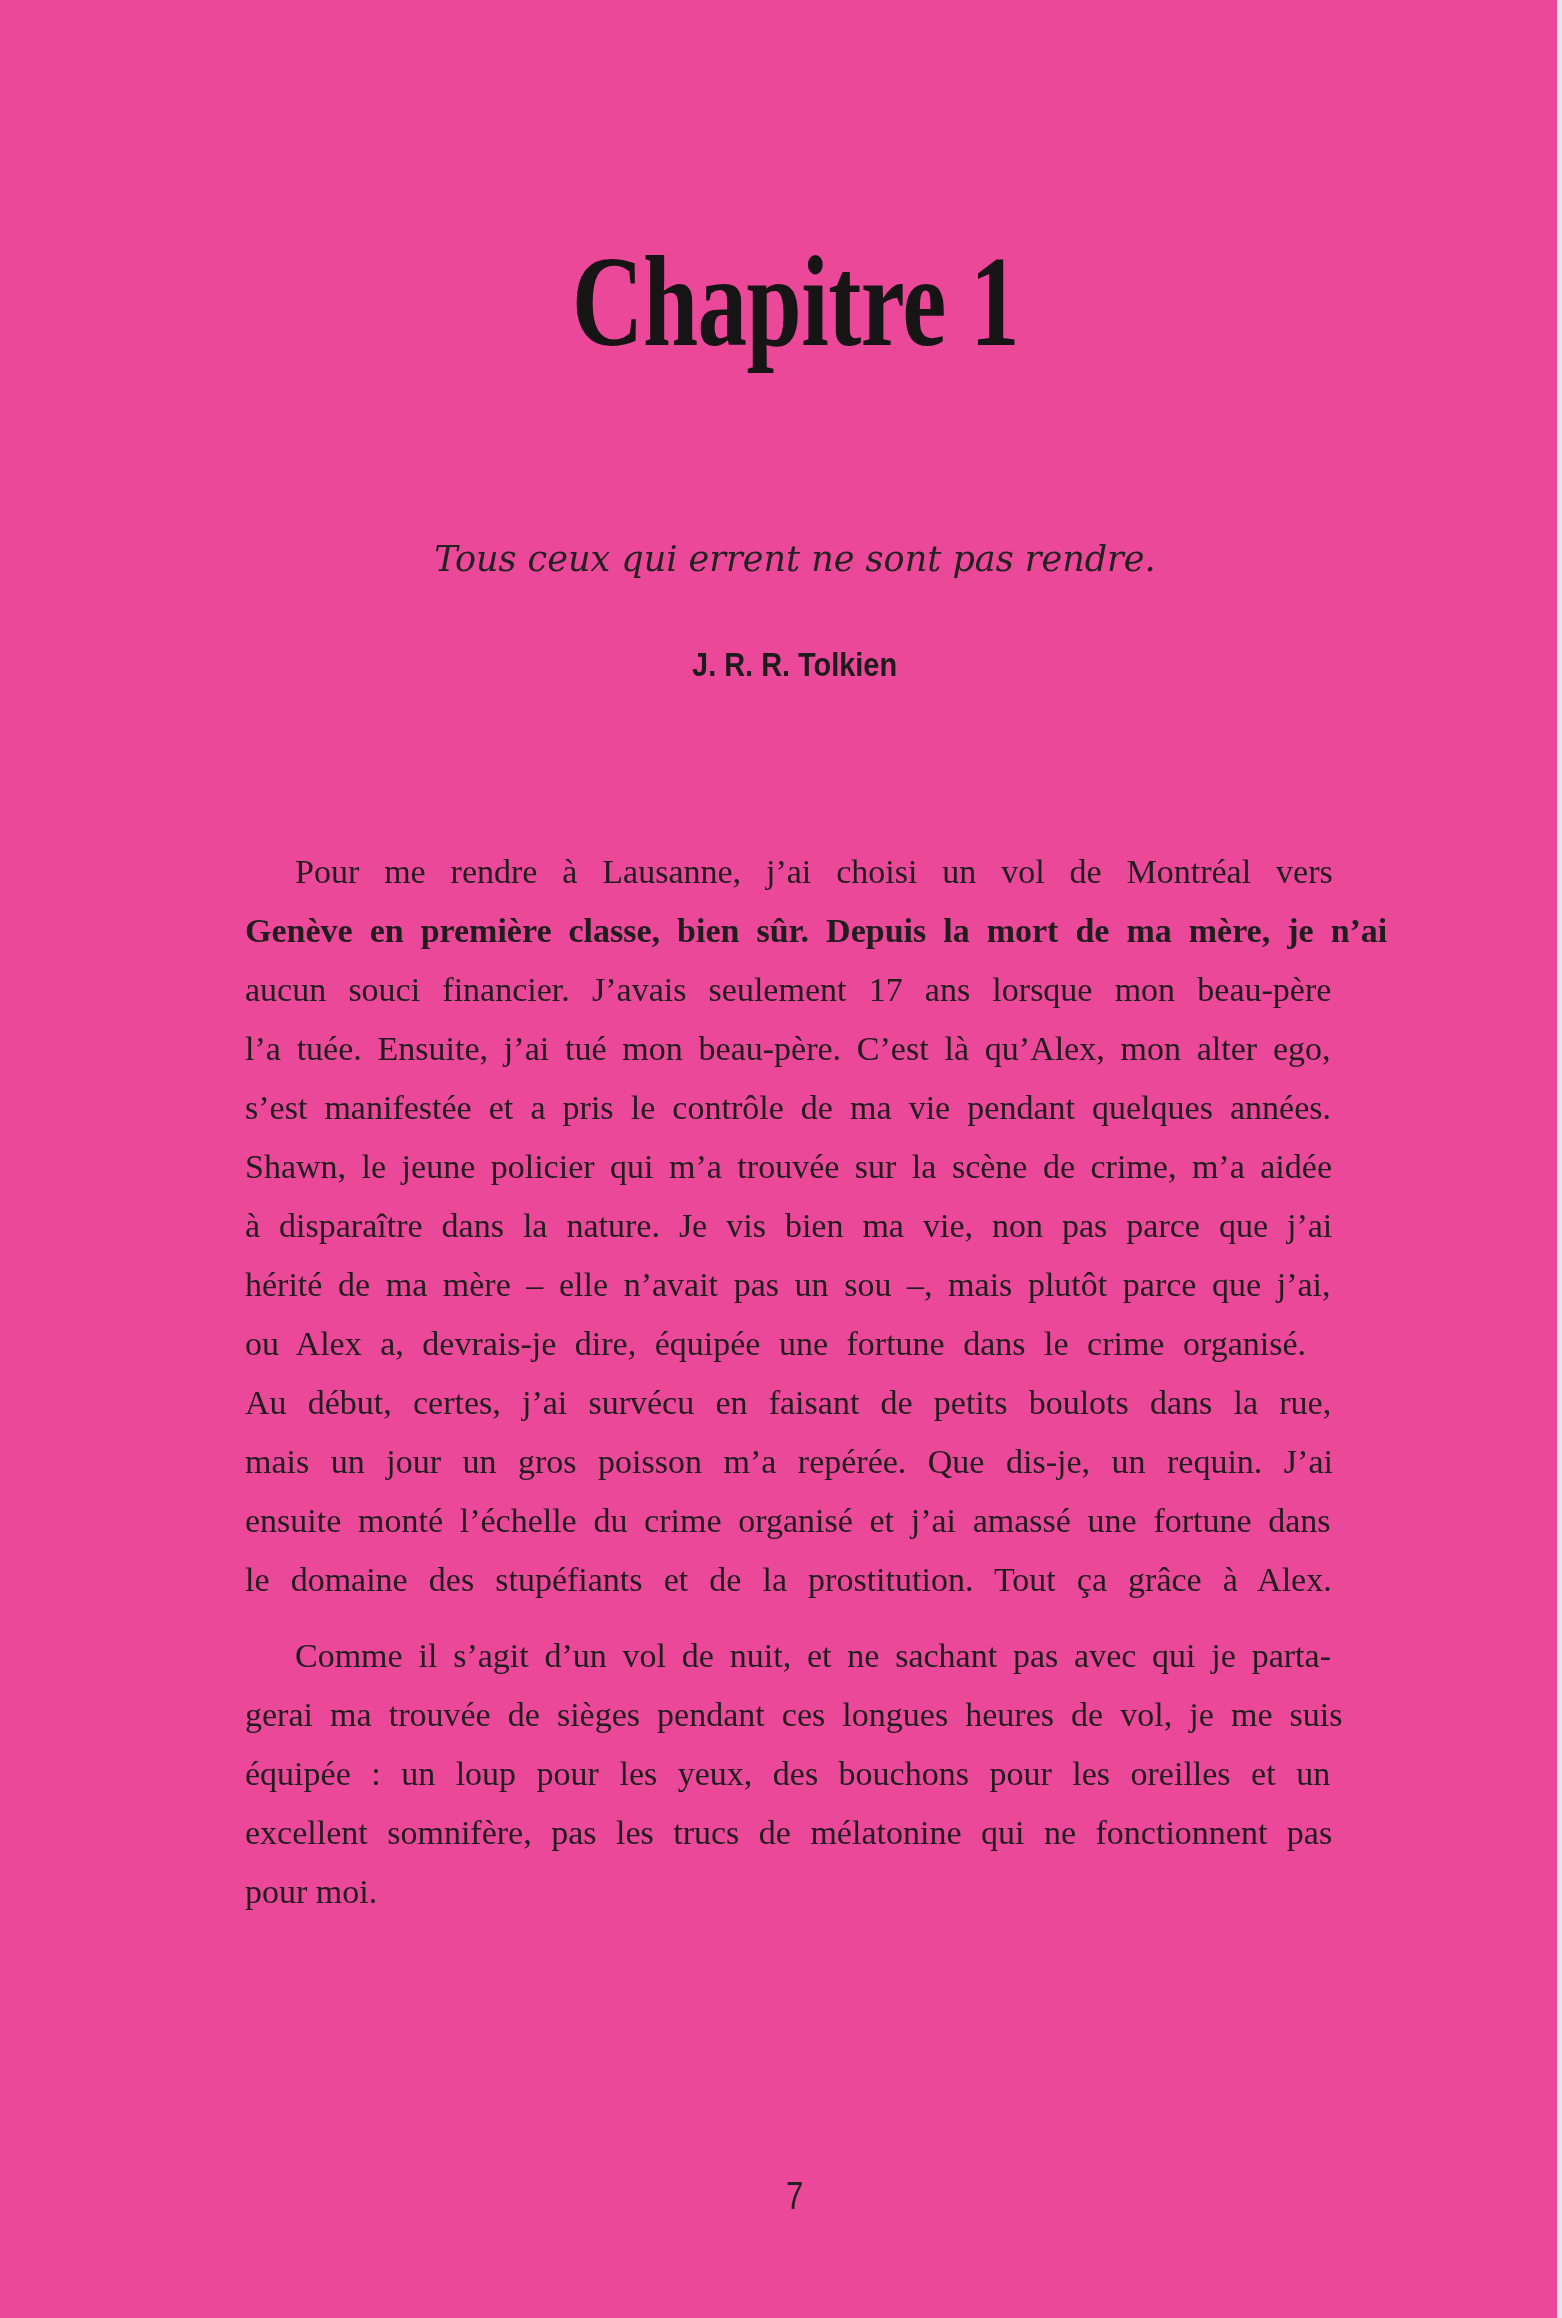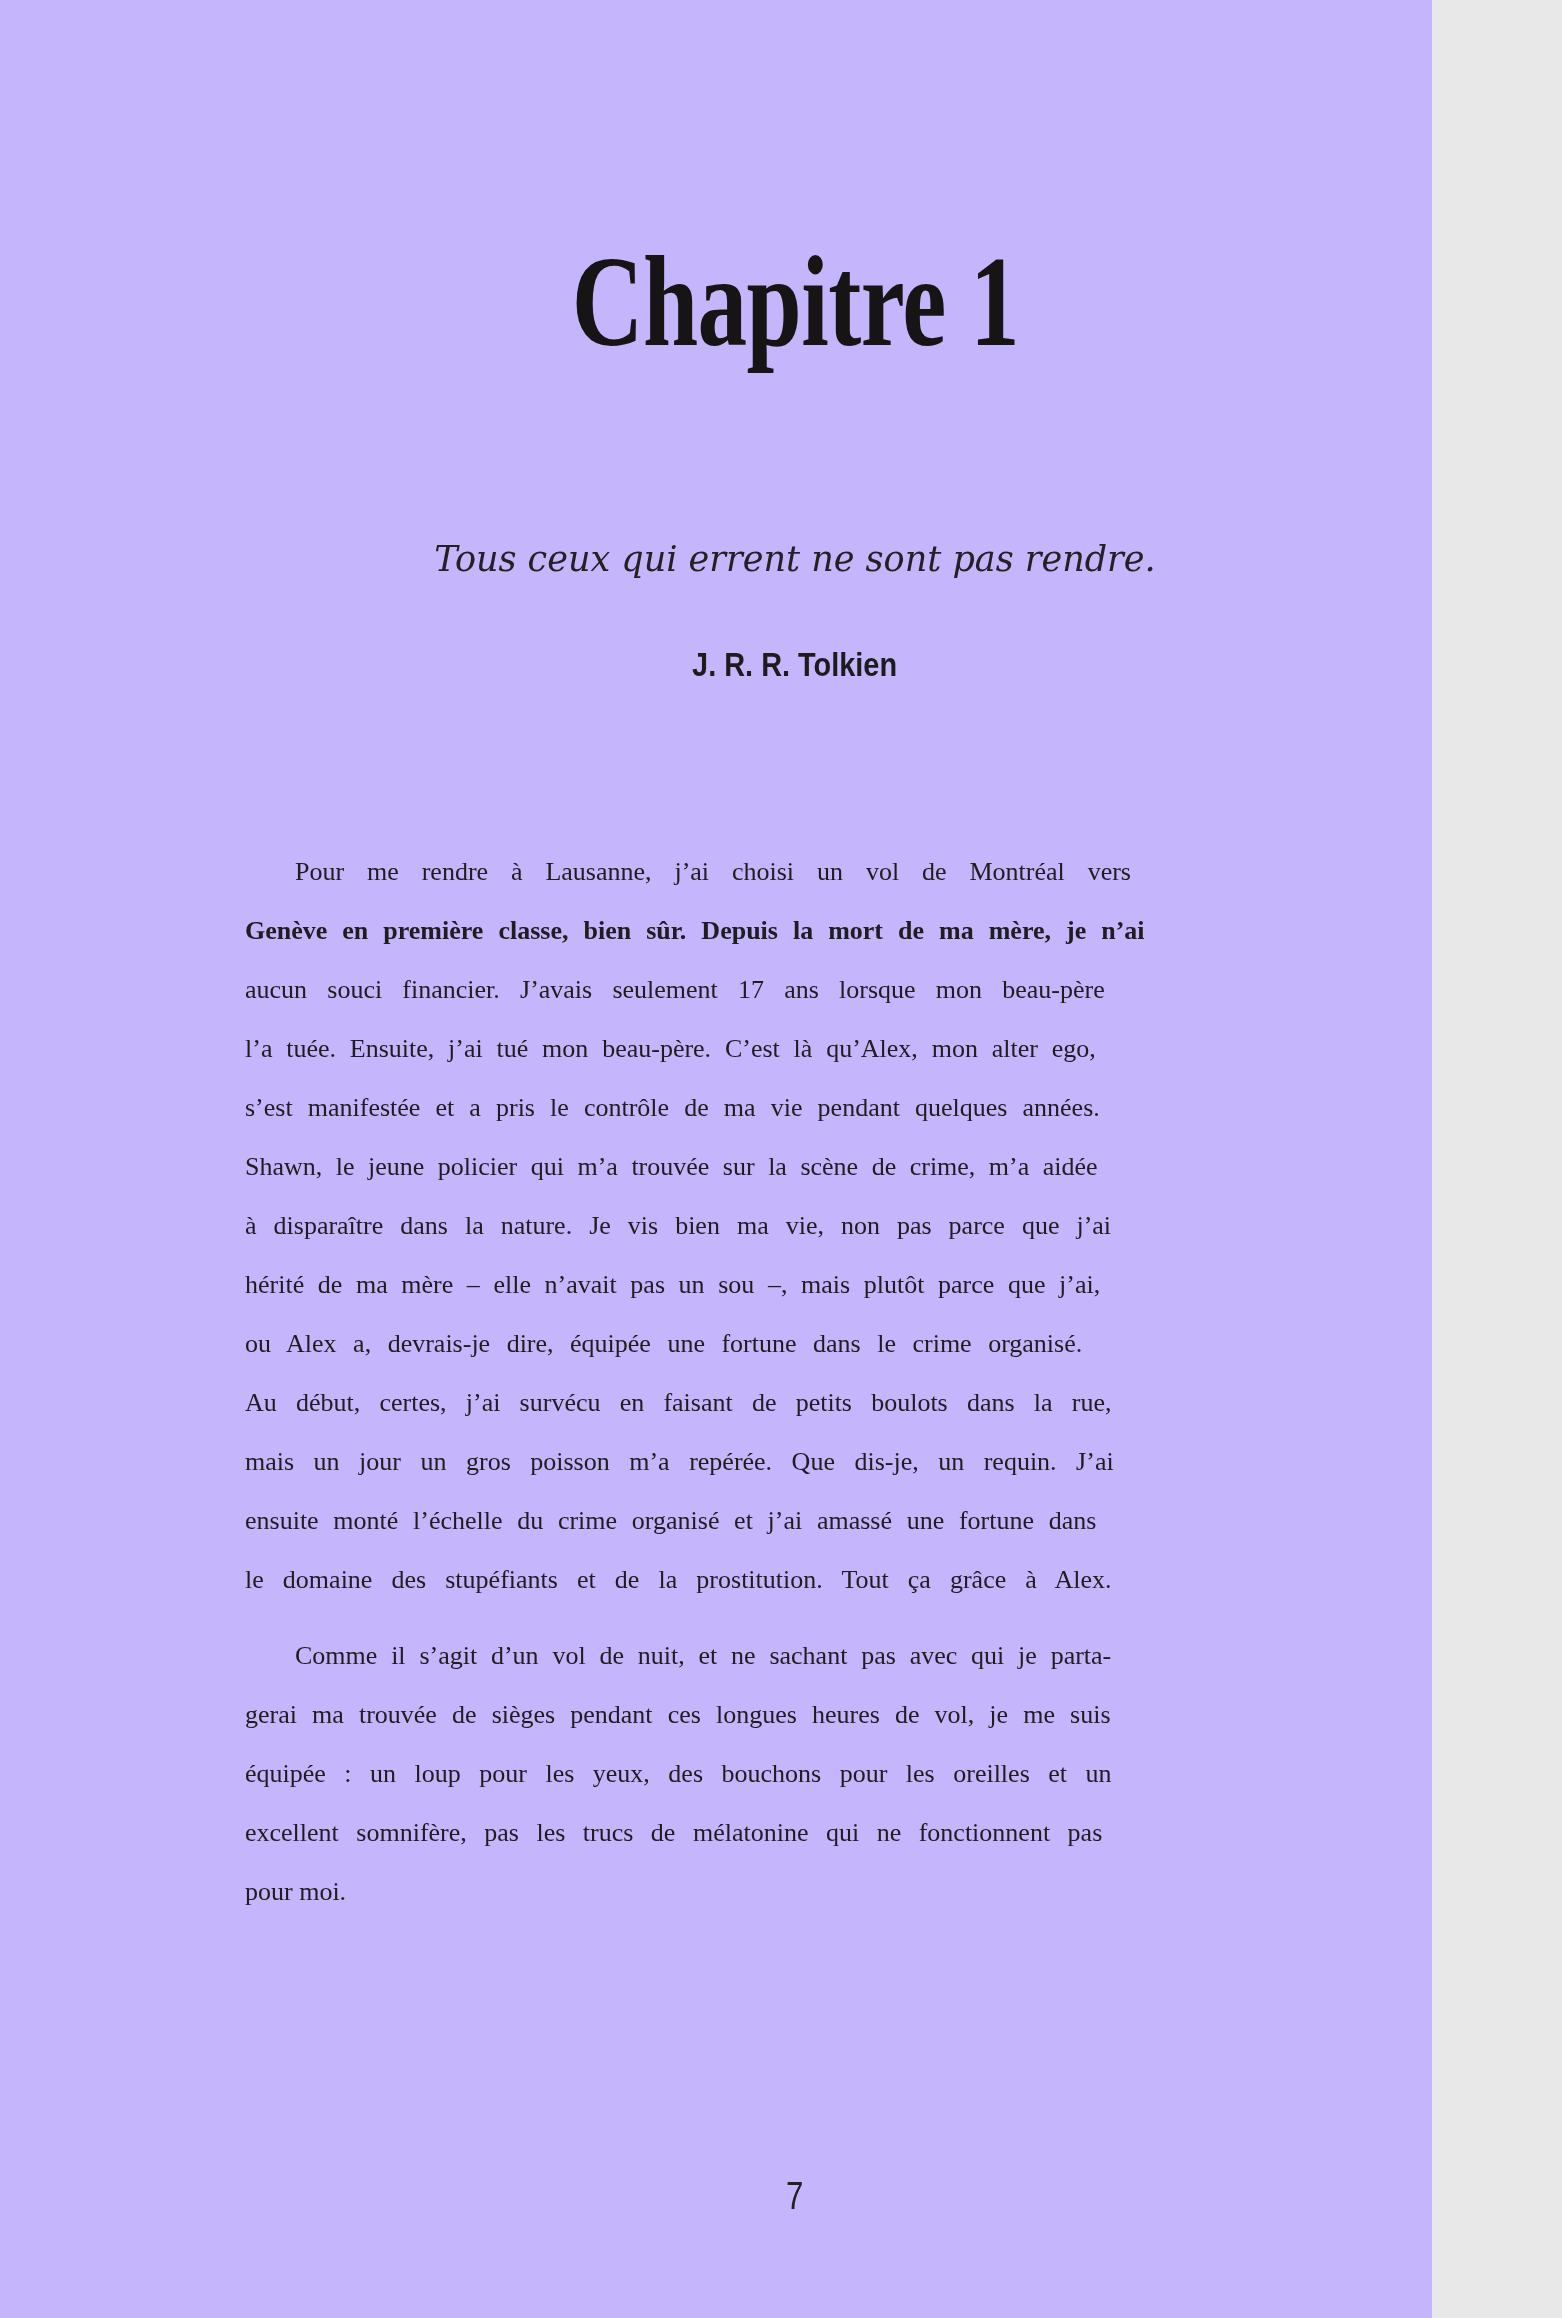--- a/index.html
+++ b/index.html
@@ -1,19 +1,19 @@
 <!DOCTYPE html>
 <html style="font-size:13.5px"><head>
 <meta charset="utf-8">
 <style>
   html,body{margin:0;padding:0;background:#e8e8e8;}
   .page{
     position:relative;
-    width:1432px;height:2319px;
-    background:#c4b5fd;
+    width:1557px;height:2319px;
+    background:#ec4899;
     overflow:hidden;
     font-family:"Liberation Serif", serif;
   }
   .content-col{position:absolute;left:245px;width:1100px;}
   .chapter-title{
     top:237px;
     margin:0;
     text-align:center;
     font-family:"Liberation Serif", serif;
     font-weight:700;
@@ -48,21 +48,21 @@
     color:#1d1b1c;
     white-space:nowrap;
   }
   .attribution .squeeze{
     display:inline-block;
     transform:scaleX(0.85);
     transform-origin:50% 50%;
   }
   .body-text{
     top:842px;
-    font-size:26px;
+    font-size:34px;
     color:#1f1d1e;
   }
   .para{margin:0 0 17px 0;}
   .pline{
     height:59px;
     line-height:59px;
     white-space:nowrap;
     overflow:visible;
   }
   .pline.first{padding-left:50px;}

